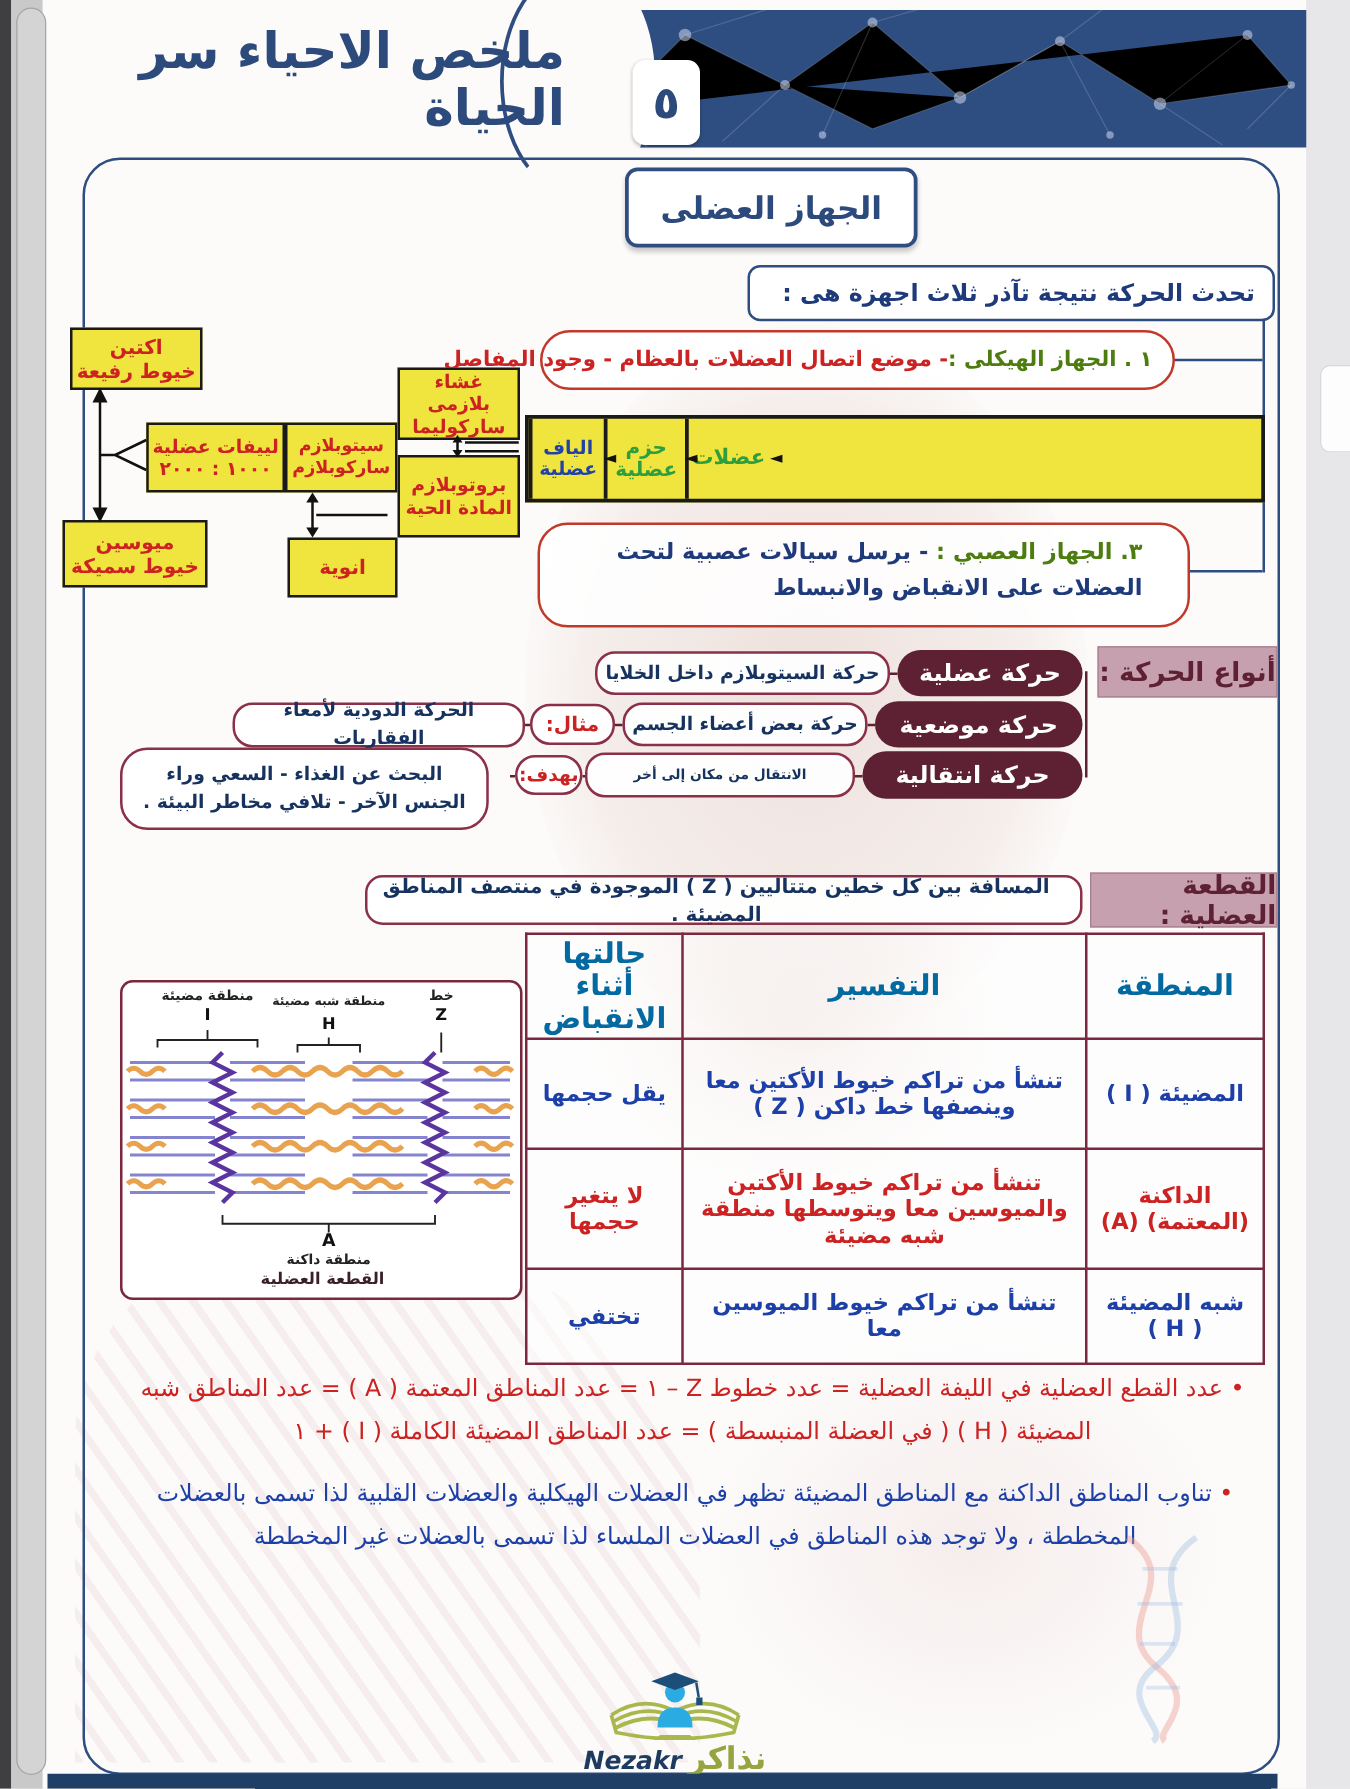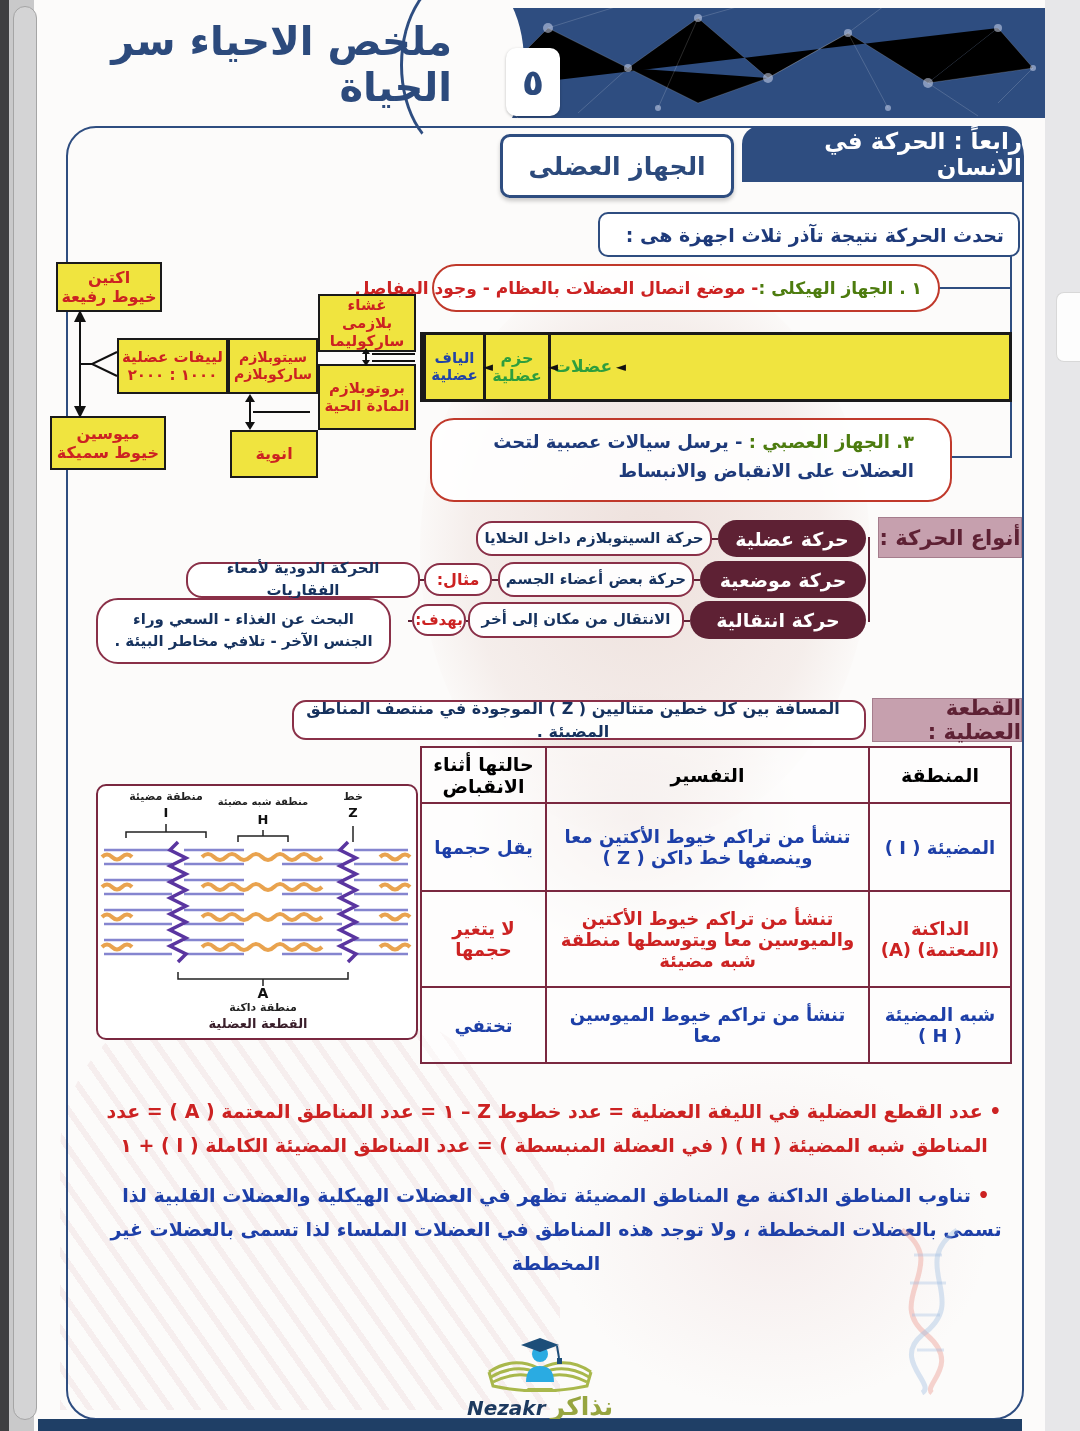--- a/index.html
+++ b/index.html
@@ -56,29 +56,29 @@
   .wbox{background:rgba(255,255,255,.93);border:2px solid #8a3048;border-radius:16px;color:#16325e;font-weight:bold;
         display:flex;align-items:center;justify-content:center;text-align:center;direction:rtl;box-sizing:border-box;line-height:1.45;}
   .tagpill{background:rgba(255,255,255,.95);border:2px solid #8a3048;border-radius:16px;color:#cc2222;font-weight:bold;
         display:flex;align-items:center;justify-content:center;direction:rtl;box-sizing:border-box;}
   .pinkhdr{background:#c6a0ae;border:1px solid #a57d8d;color:#5e2134;font-weight:bold;display:flex;align-items:center;justify-content:center;direction:rtl;}
 
   
   .tbl-wrap{left:420px;top:746px;width:590px;height:316px;}
   table.sarc{border-collapse:collapse;table-layout:fixed;direction:rtl;width:590px;height:316px;background:rgba(255,255,255,.55);}
   table.sarc th, table.sarc td{border:2.5px solid #7a2840;font-weight:bold;text-align:center;vertical-align:middle;padding:2px 8px;}
-  table.sarc th{color:#000000;font-size:19px;}
+  table.sarc th{color:#0369a1;font-size:23px;}
   tr.r-blue td{color:#1d3fa8;font-size:18px;}
   tr.r-red td{color:#cc2222;font-size:18px;}
 
   .diagram{left:96px;top:784px;width:318px;height:252px;background:#fff;border:2px solid #7a2840;border-radius:10px;}
   .dlabel{position:absolute;text-align:center;color:#222;font-weight:bold;direction:rtl;}
 
   
-  .note{direction:rtl;text-align:center;font-weight:bold;line-height:1.8;margin:0;}
+  .note{direction:rtl;text-align:center;font-weight:normal;line-height:1.8;margin:0;}
   .note1{left:92px;top:1094px;width:924px;color:#cc2222;font-size:19px;}
   .note2{left:104px;top:1178px;width:904px;color:#1d3fa8;font-size:19px;}
   .bull{color:#cc2222;}
 
   
   .logo-text{left:440px;top:1392px;width:200px;text-align:center;direction:rtl;}
   .logo-ar{color:#97a540;font-size:25px;font-weight:bold;}
   .logo-en{color:#1d3a5f;font-size:20px;font-weight:bold;font-style:italic;}
   .bottom-bar{left:38px;top:1419px;width:984px;height:12px;background:#1f3f66;}
 
@@ -129,21 +129,20 @@
           <circle cx="430" cy="100" r="3"></circle>
       </g>
     </svg>
   </div>
   <div class="abs band-cut"></div>
   <div class="abs band-arc"></div>
   <div class="abs title">ملخص الاحياء سر الحياة</div>
   <div class="abs num-box">٥</div>
 
   <div class="abs frame"></div>
-  <div class="abs tab">رابعاً : الحركة في الانسان</div>
   <div class="abs subtitle">الجهاز العضلى</div>
   <div class="abs intro">تحدث الحركة نتيجة تآذر ثلاث اجهزة هى :</div>
 
   <div class="abs navy-line" style="left:1010px;top:255px;width:2px;height:203px;"></div>
   <div class="abs navy-line" style="left:938px;top:287px;width:72px;height:2px;"></div>
   <div class="abs navy-line" style="left:950px;top:456px;width:60px;height:2px;"></div>
 
   <div class="abs rbox" style="left:432px;top:264px;width:508px;height:48px;display:flex;align-items:center;padding:0 16px;font-size:17px;white-space:nowrap;">
     <span class="sys-title">١ . الجهاز الهيكلى : </span>
     <span class="sys-desc-red">- موضع اتصال العضلات بالعظام - وجود المفاصل</span>
@@ -221,21 +220,21 @@
   <div class="abs pill" style="left:700px;top:561px;width:166px;height:37px;font-size:19px;">حركة موضعية</div>
   <div class="abs maroon-line" style="left:694px;top:579px;width:6px;height:2px;"></div>
   <div class="abs wbox" style="left:498px;top:562px;width:196px;height:35px;font-size:15px;">حركة بعض أعضاء الجسم</div>
   <div class="abs maroon-line" style="left:492px;top:579px;width:6px;height:2px;"></div>
   <div class="abs tagpill" style="left:424px;top:563px;width:68px;height:33px;font-size:16px;">مثال:</div>
   <div class="abs maroon-line" style="left:420px;top:579px;width:4px;height:2px;"></div>
   <div class="abs wbox" style="left:186px;top:562px;width:234px;height:36px;font-size:15px;">الحركة الدودية لأمعاء الفقاريات</div>
 
   <div class="abs pill" style="left:690px;top:601px;width:176px;height:38px;font-size:19px;">حركة انتقالية</div>
   <div class="abs maroon-line" style="left:684px;top:620px;width:6px;height:2px;"></div>
-  <div class="abs wbox" style="left:468px;top:602px;width:216px;height:36px;font-size:15px;">الانتقال من مكان إلى أخر</div>
+  <div class="abs wbox" style="left:468px;top:602px;width:216px;height:36px;font-size:11px;">الانتقال من مكان إلى أخر</div>
   <div class="abs maroon-line" style="left:466px;top:620px;width:2px;height:2px;"></div>
   <div class="abs tagpill" style="left:412px;top:604px;width:54px;height:32px;font-size:15px;">بهدف:</div>
   <div class="abs maroon-line" style="left:408px;top:620px;width:4px;height:2px;"></div>
   <div class="abs wbox" style="left:96px;top:598px;width:295px;height:66px;font-size:15px;border-radius:22px;padding:0 10px;">البحث عن الغذاء - السعي وراء الجنس الآخر - تلافي مخاطر البيئة .</div>
 
   <div class="abs pinkhdr" style="left:872px;top:698px;width:148px;height:42px;font-size:21px;">القطعة العضلية :</div>
   <div class="abs wbox" style="left:292px;top:700px;width:574px;height:40px;font-size:16px;justify-content:flex-start;padding-right:12px;border-radius:14px;">المسافة بين كل خطين متتاليين ( Z ) الموجودة في منتصف المناطق المضيئة .</div>
 
   <div class="abs tbl-wrap">
     <table class="sarc">

